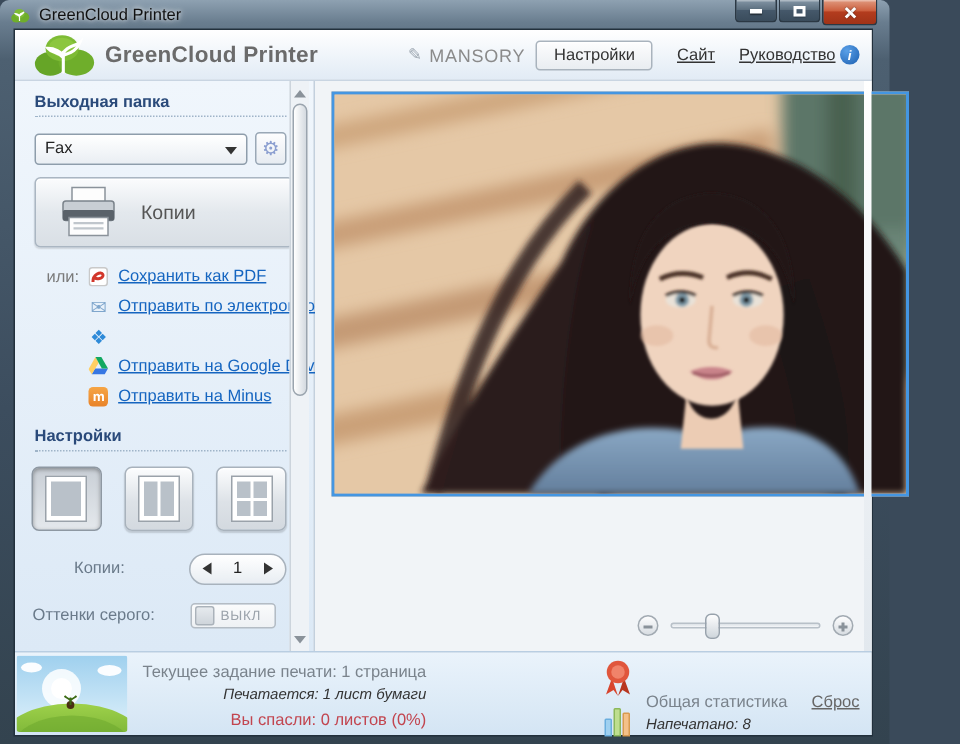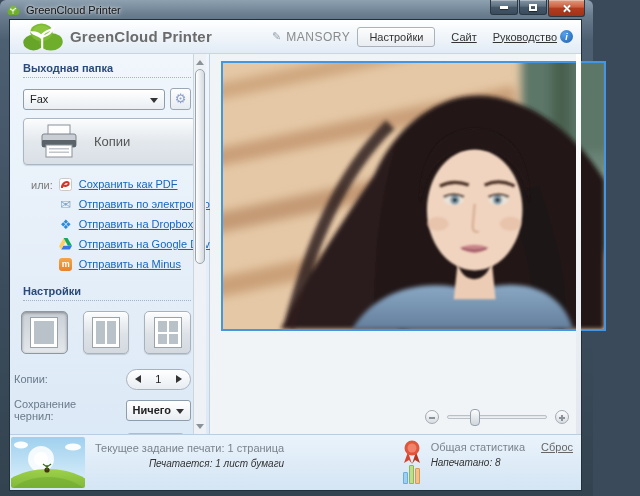--- a/index.html
+++ b/index.html
@@ -81,21 +81,21 @@
   .lay-btn { width:50px; height:43px; border:1px solid #a8b2bc; border-radius:5px;
     background:linear-gradient(180deg,#fcfdfe,#dde2e7 55%,#d3d9df); box-shadow:0 1px 1px rgba(0,0,0,.15),inset 0 1px 0 #fff;
     display:flex; align-items:center; justify-content:center; }
   .lay-btn.active { background:linear-gradient(180deg,#c9cfd6,#e4e8ec); box-shadow:inset 0 1px 3px rgba(0,0,0,.35); border-color:#8e98a2; }
   .page-ic { width:28px; height:31px; background:#fff; border:1px solid #9aa2aa; padding:3px; display:grid; gap:2px; }
   .p1 { grid-template-columns:1fr; }
   .p2 { grid-template-columns:1fr 1fr; }
   .p4 { grid-template-columns:1fr 1fr; grid-template-rows:1fr 1fr; }
   .page-ic div { background:#b9c1c9; }
   .form-row { display:flex; align-items:center; margin:9px 0 0 0; height:22px; }
-  .lbl { font-size:11px; color:#6a7a8a; width:113px; text-align:left; padding-right:7px; }
+  .lbl { font-size:11px; color:#6a7a8a; width:113px; text-align:center; padding-right:7px; }
   .stepper { width:66px; height:21px; border:1px solid #a8b2bc; border-radius:11px;
     background:linear-gradient(180deg,#ffffff,#e8edf2); display:flex; align-items:center; justify-content:space-between; padding:0 8px; }
   .step-val { font-size:11px; color:#222; }
   .arr-l { width:0; height:0; border-top:4px solid transparent; border-bottom:4px solid transparent; border-right:6px solid #333; }
   .arr-r { width:0; height:0; border-top:4px solid transparent; border-bottom:4px solid transparent; border-left:6px solid #333; }
   .select.small { width:66px; font-weight:bold; }
   .toggle { width:57px; height:17px; border:1px solid #b4bcc4; border-radius:3px;
     background:linear-gradient(180deg,#fafbfc,#eef1f4); display:flex; align-items:center; margin-left:9px; }
   .tg-box { width:13px; height:13px; margin:0 4px 0 2px; background:linear-gradient(180deg,#e6eaee,#cfd5db); border:1px solid #aab2ba; border-radius:2px; }
   .tg-text { font-size:9px; color:#9aa2aa; letter-spacing:.5px; }
@@ -133,21 +133,21 @@
   .f-gray { font-size:11px; color:#7a838c; }
   .f-dark { font-size:10px; color:#333;font-style:italic; }
   .f-red { font-size:11px; color:#c2454f; }
   .f-right { position:absolute; right:8px; top:4px; display:flex; gap:9px; }
   .f-icons { display:flex; flex-direction:column; align-items:center; justify-content:space-between; padding:1px 0; }
   .bars { display:flex; align-items:flex-end; gap:1px; height:20px; }
   .bars div { width:5px; border-radius:1px 1px 0 0; }
   .bar-b { height:12px; background:#9fd0f0; border:1px solid #6aaede; }
   .bar-g { height:19px; background:#bede8e; border:1px solid #8cb85a; }
   .bar-o { height:16px; background:#f4c088; border:1px solid #d89a50; }
-  .f-stats { line-height:16px; }
+  .f-stats { line-height:16px;margin-top:21px; }
   .stats-line1 { display:flex; gap:16px; }
   .reset-link { font-size:11px; color:#666; text-decoration:underline; }
 </style>
 </head>
 <body>
 
 <div class="window">
 
   <div class="titlebar">
     <svg class="tb-ico" viewBox="0 0 26 20">
@@ -232,21 +232,20 @@
                   </svg>
               </span>
               <span class="link">Сохранить как PDF</span>
             </div>
             <div class="link-row">
               <span class="icn icn-env">✉</span>
               <span class="link">Отправить по электронной почте</span>
             </div>
             <div class="link-row">
               <span class="icn icn-dbx">❖</span>
-              <span class="link">Отправить на Dropbox</span>
             </div>
             <div class="link-row">
               <span class="icn">
                 <svg width="13" height="12" viewBox="0 0 12 11">
                     <polygon fill="#3777e3" points="2,10.5 10,10.5 12,7 4,7"></polygon>
                     <polygon fill="#ffcf63" points="4.3,0 0,7.5 2,10.5 6.3,3.5"></polygon>
                     <polygon fill="#11a861" points="4.3,0 7.9,0 12,7 8.2,7"></polygon>
                   </svg>
               </span>
               <span class="link">Отправить на Google Drive</span>
@@ -287,27 +286,20 @@
 
           <div class="form-row" style="margin-top:14px;">
             <span class="lbl">Копии:</span>
             <div class="stepper">
               <div class="arr-l"></div>
               <span class="step-val">1</span>
               <div class="arr-r"></div>
             </div>
           </div>
 
-          <div class="form-row">
-            <span class="lbl">Сохранение чернил:</span>
-            <div class="select small">
-              <span>Ничего</span>
-              <div class="sel-arrow"></div>
-            </div>
-          </div>
 
           <div class="form-row">
             <span class="lbl" style="width:104px">Оттенки серого:</span>
             <div class="toggle">
               <div class="tg-box"></div>
               <span class="tg-text">ВЫКЛ</span>
             </div>
           </div>
         </div>
 
@@ -411,20 +403,21 @@
           <ellipse cx="62" cy="10" rx="8" ry="3.6" fill="#fff" opacity=".95"></ellipse>
           <ellipse cx="37" cy="58" rx="48" ry="26" fill="url(#hill)"></ellipse>
           <ellipse cx="37" cy="62" rx="40" ry="22" fill="#6aa52c" opacity=".5"></ellipse>
           <circle cx="36" cy="33" r="2.6" fill="#4a2f14"></circle>
           <path d="M36 33 V28 M36 30 C34 28 33 28 32 27 M36 30 C38 28 39 28 40 27" stroke="#3c6b14" stroke-width="1.2" fill="none"></path>
         </svg>
       </div>
       <div class="f-left">
         <div class="f-gray">Текущее задание печати: 1 страница</div>
         <div class="f-dark">Печатается: 1 лист бумаги</div>
+        <div class="f-red">Вы спасли: 0 листов (0%)</div>
       </div>
       <div class="f-right">
         <div class="f-icons">
           <svg width="20" height="24" viewBox="0 0 20 24">
             <polygon points="6,12 2,23 7,20 10,24" fill="#d8452e"></polygon>
             <polygon points="14,12 18,23 13,20 10,24" fill="#b83620"></polygon>
             <circle cx="10" cy="8" r="7.5" fill="#e0563c"></circle>
             <circle cx="10" cy="8" r="4.5" fill="#f0836a"></circle>
           </svg>
           <div class="bars">

